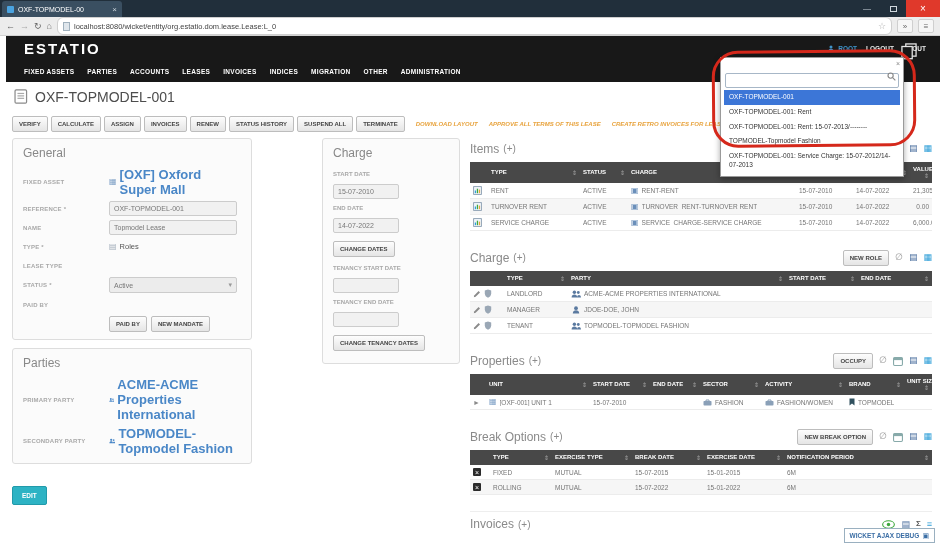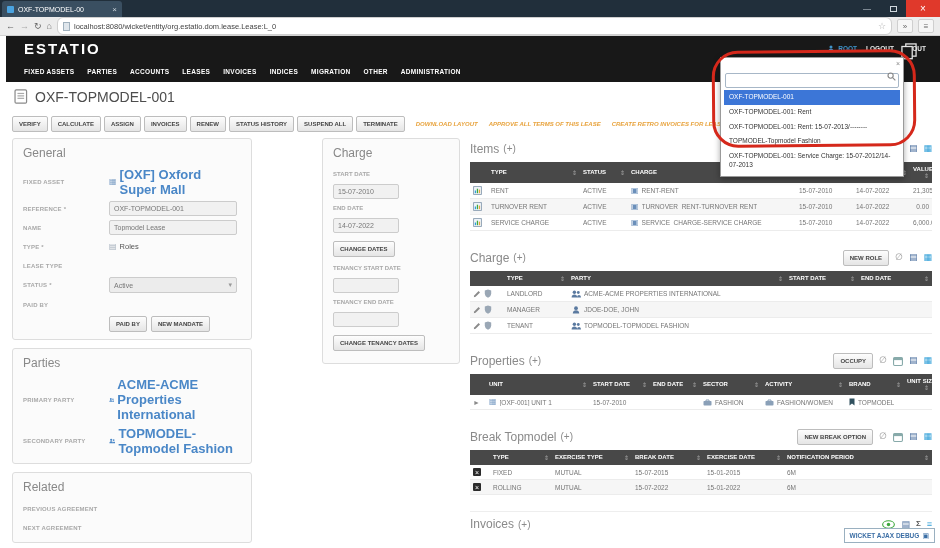--- a/index.html
+++ b/index.html
@@ -259,31 +259,20 @@
               <path d="M.6 7.4c0-2 1.3-2.9 2.8-2.9s2.8.9 2.8 2.9z"></path>
               <circle cx="7.3" cy="2.5" r="1.4"></circle>
               <path d="M6 7.4c.2-1.7 1-2.4 2-2.4s1.8.7 2 2.4z"></path>
             </g>
           </svg>
         <span class="link">TOPMODEL-Topmodel Fashion</span>
       </span>
     </div>
   </div>
 
-  <div class="panel">
-    <div class="ptl">Related</div>
-    <div class="frow">
-      <span class="flabel">PREVIOUS AGREEMENT</span>
-      <span class="fval"></span>
-    </div>
-    <div class="frow">
-      <span class="flabel">NEXT AGREEMENT</span>
-      <span class="fval"></span>
-    </div>
-  </div>
 
   <span class="editbtn">EDIT</span>
   
 </div>
 
 <div class="colM">
   <div class="panel" style="padding-bottom:10px;">
     <div class="ptl">Charge</div>
     <div class="dlabel">START DATE</div>
     <input class="inp dinp" value="15-07-2010" style="">
@@ -574,21 +563,21 @@
               </span>
             </td>
         <td></td>
       </tr>
     </tbody>
       </table>
   </div>
 
   <div class="section">
     <div class="shead">
-      <span class="stitle">Break Topmodel</span>
+      <span class="stitle">Break Options</span>
       <span class="sadd">(+)</span>
       <span class="sp"></span>
       <span class="btn-sm">NEW BREAK OPTION</span>
       <span class="ib ib-gray">∅</span>
       <svg class="svgi ib" width="10" height="10" viewBox="0 0 9 9">
           <rect x=".5" y="1.5" width="8" height="7" rx="1" fill="#fff" stroke="#8aa"></rect>
           <rect x=".5" y="1.5" width="8" height="2.2" fill="#8aa"></rect>
         </svg>
       <span class="ib ib-blue">▤</span>
       <span class="ib ib-bblue">▦</span>

